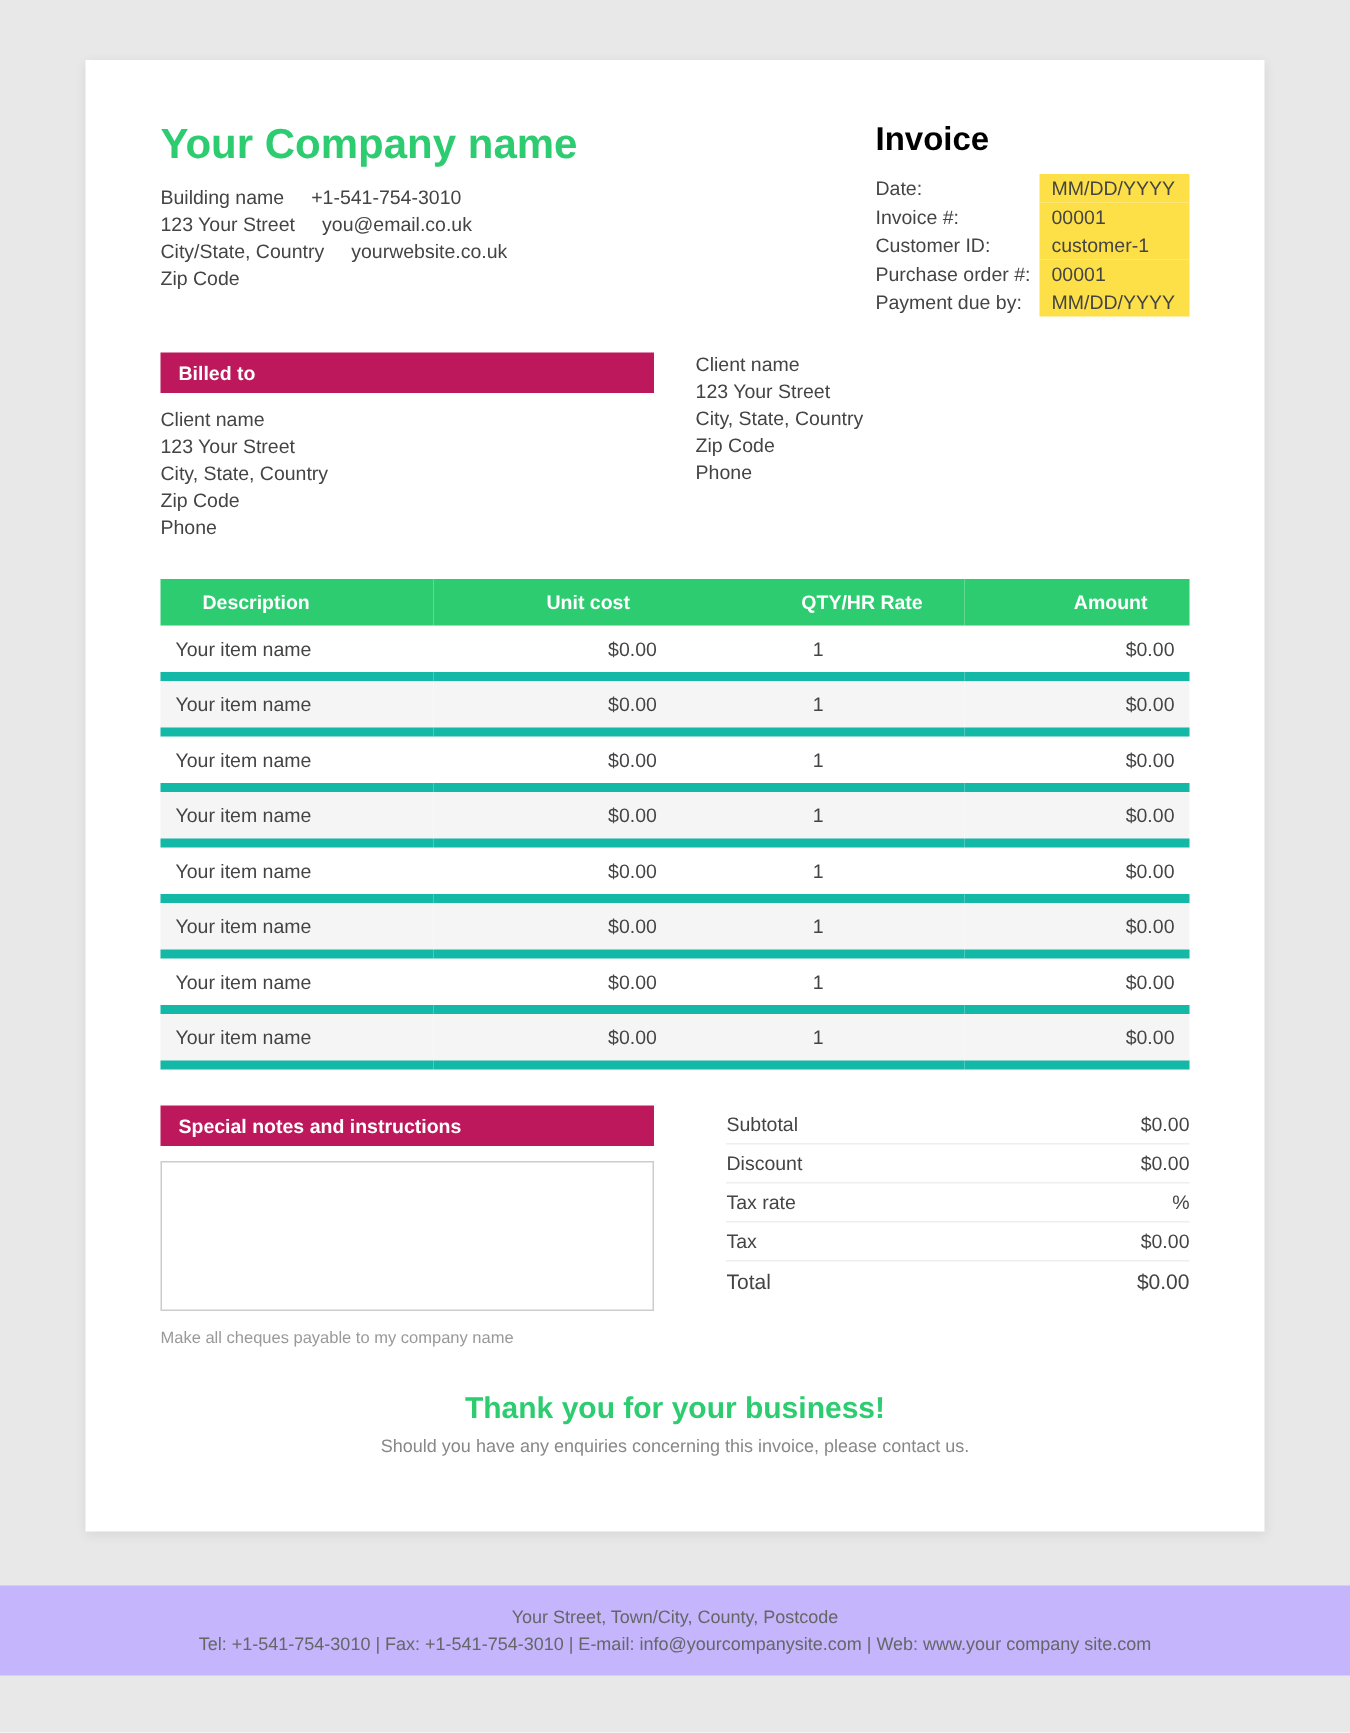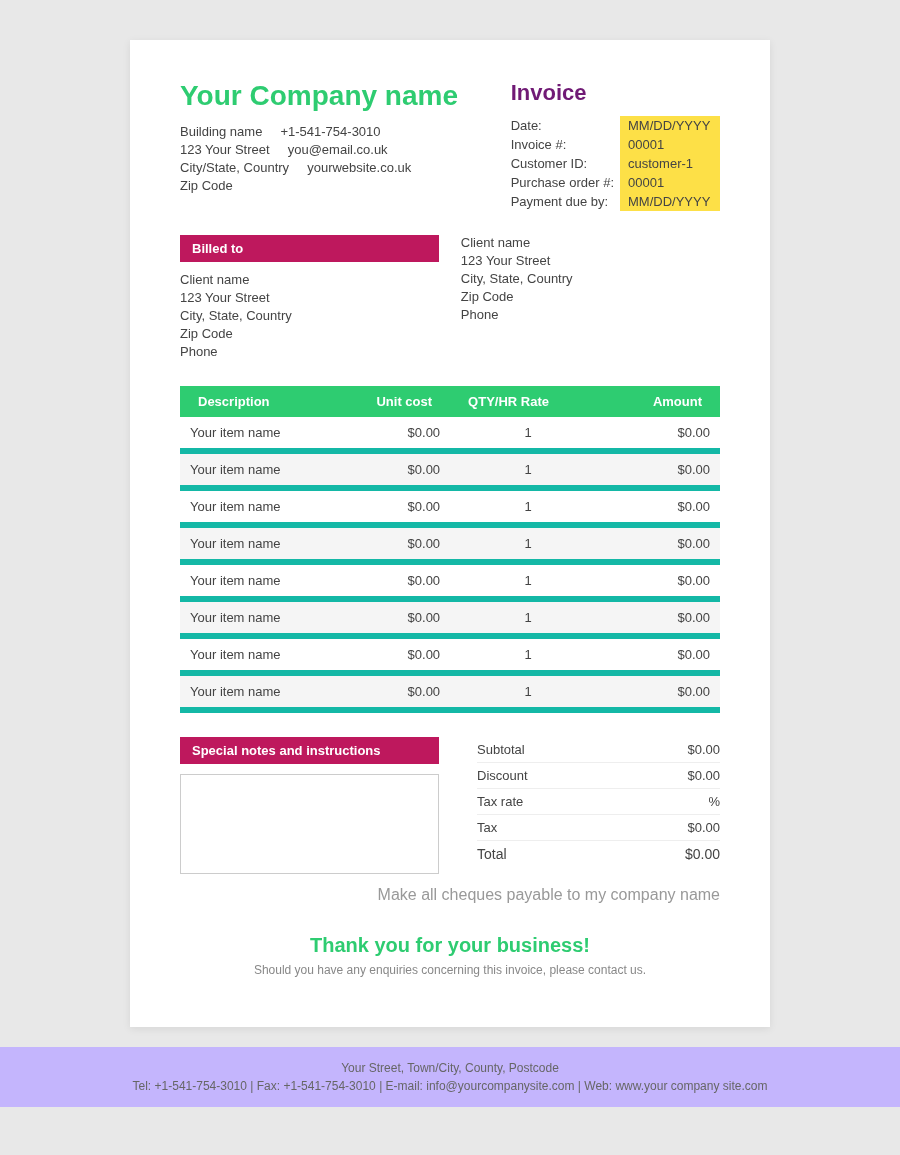--- a/index.html
+++ b/index.html
@@ -8,46 +8,46 @@
       font-family: Arial, sans-serif;
       font-size: 13px;
       color: #333;
       min-height: 1155px;
       display: flex;
       flex-direction: column;
       align-items: center;
       padding: 40px 0 0 0;
     }
     .page-wrapper {
-      width: 640px;
+      width: 786px;
       background: #fff;
       padding: 40px 50px 40px 50px;
       box-shadow: 0 2px 8px rgba(0,0,0,0.08);
-      margin-bottom: 0;
+      margin-bottom: 16px;
     }
     .header-section {
       display: flex;
       justify-content: space-between;
       align-items: flex-start;
       margin-bottom: 24px;
     }
     .company-name {
       color: #2ecc71;
       font-size: 28px;
       font-weight: bold;
       margin-bottom: 12px;
     }
     .company-info p {
       margin-bottom: 3px;
       font-size: 13px;
       color: #444;
     }
     .invoice-meta h2 {
       font-size: 22px;
-      color: #701a75;
+      color: #000000;
       font-weight: bold;
       margin-bottom: 10px;
     }
     .invoice-meta table {
       border-collapse: collapse;
       font-size: 13px;
     }
     .invoice-meta table td {
       padding: 2px 6px 2px 0;
       color: #444;
@@ -84,29 +84,29 @@
       width: 100%;
       border-collapse: collapse;
       margin-bottom: 24px;
     }
     .items-table thead tr {
       background: #2ecc71;
       color: #fff;
       font-weight: bold;
     }
     .items-table thead th {
-      padding: 8px 18px;
+      padding: 8px 28px;
       font-size: 13px;
       text-align: left;
     }
     .items-table thead th.right {
       text-align: right;
     }
     .items-table thead th.center {
-      text-align: left;
+      text-align: right;
     }
     .items-table tbody tr:nth-child(even) {
       background: #f5f5f5;
     }
     .items-table tbody td {
       padding: 8px 10px;
       font-size: 13px;
       color: #444;
       border-bottom: 6px solid #14b8a6;
     }
@@ -142,24 +142,23 @@
       font-size: 13px;
       color: #444;
       border-bottom: 1px solid #eee;
     }
     .totals-row.total-bold {
       font-weight: normal;
       font-size: 14px;
       border-bottom: none;
     }
     .cheque-note {
-      font-size: 16px;
+      font-size: 11px;
       color: #999;
       margin-bottom: 30px;
-      text-align: right;
     }
     .thank-you-section {
       text-align: center;
       margin: 20px 0 10px 0;
     }
     .thank-you-section h3 {
       font-size: 20px;
       color: #2ecc71;
       font-weight: bold;
       margin-bottom: 6px;

